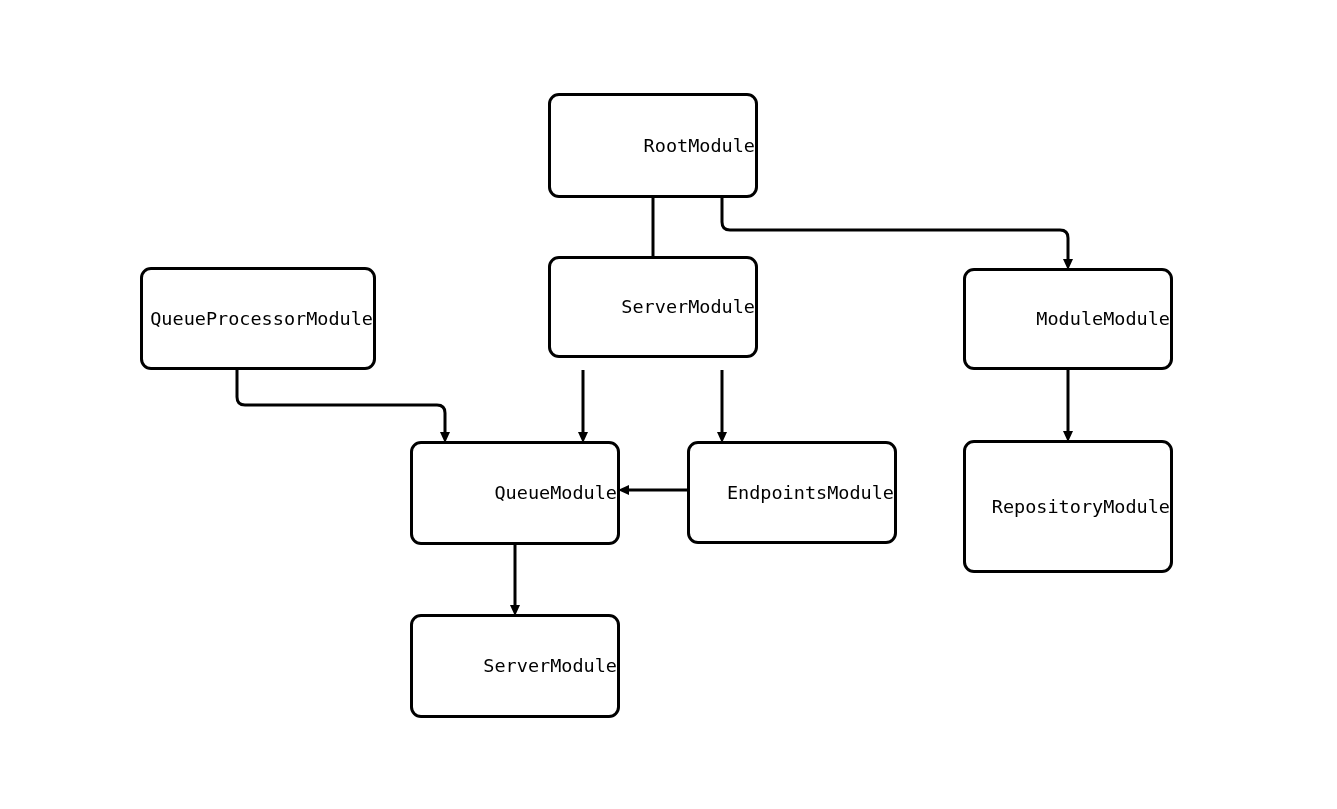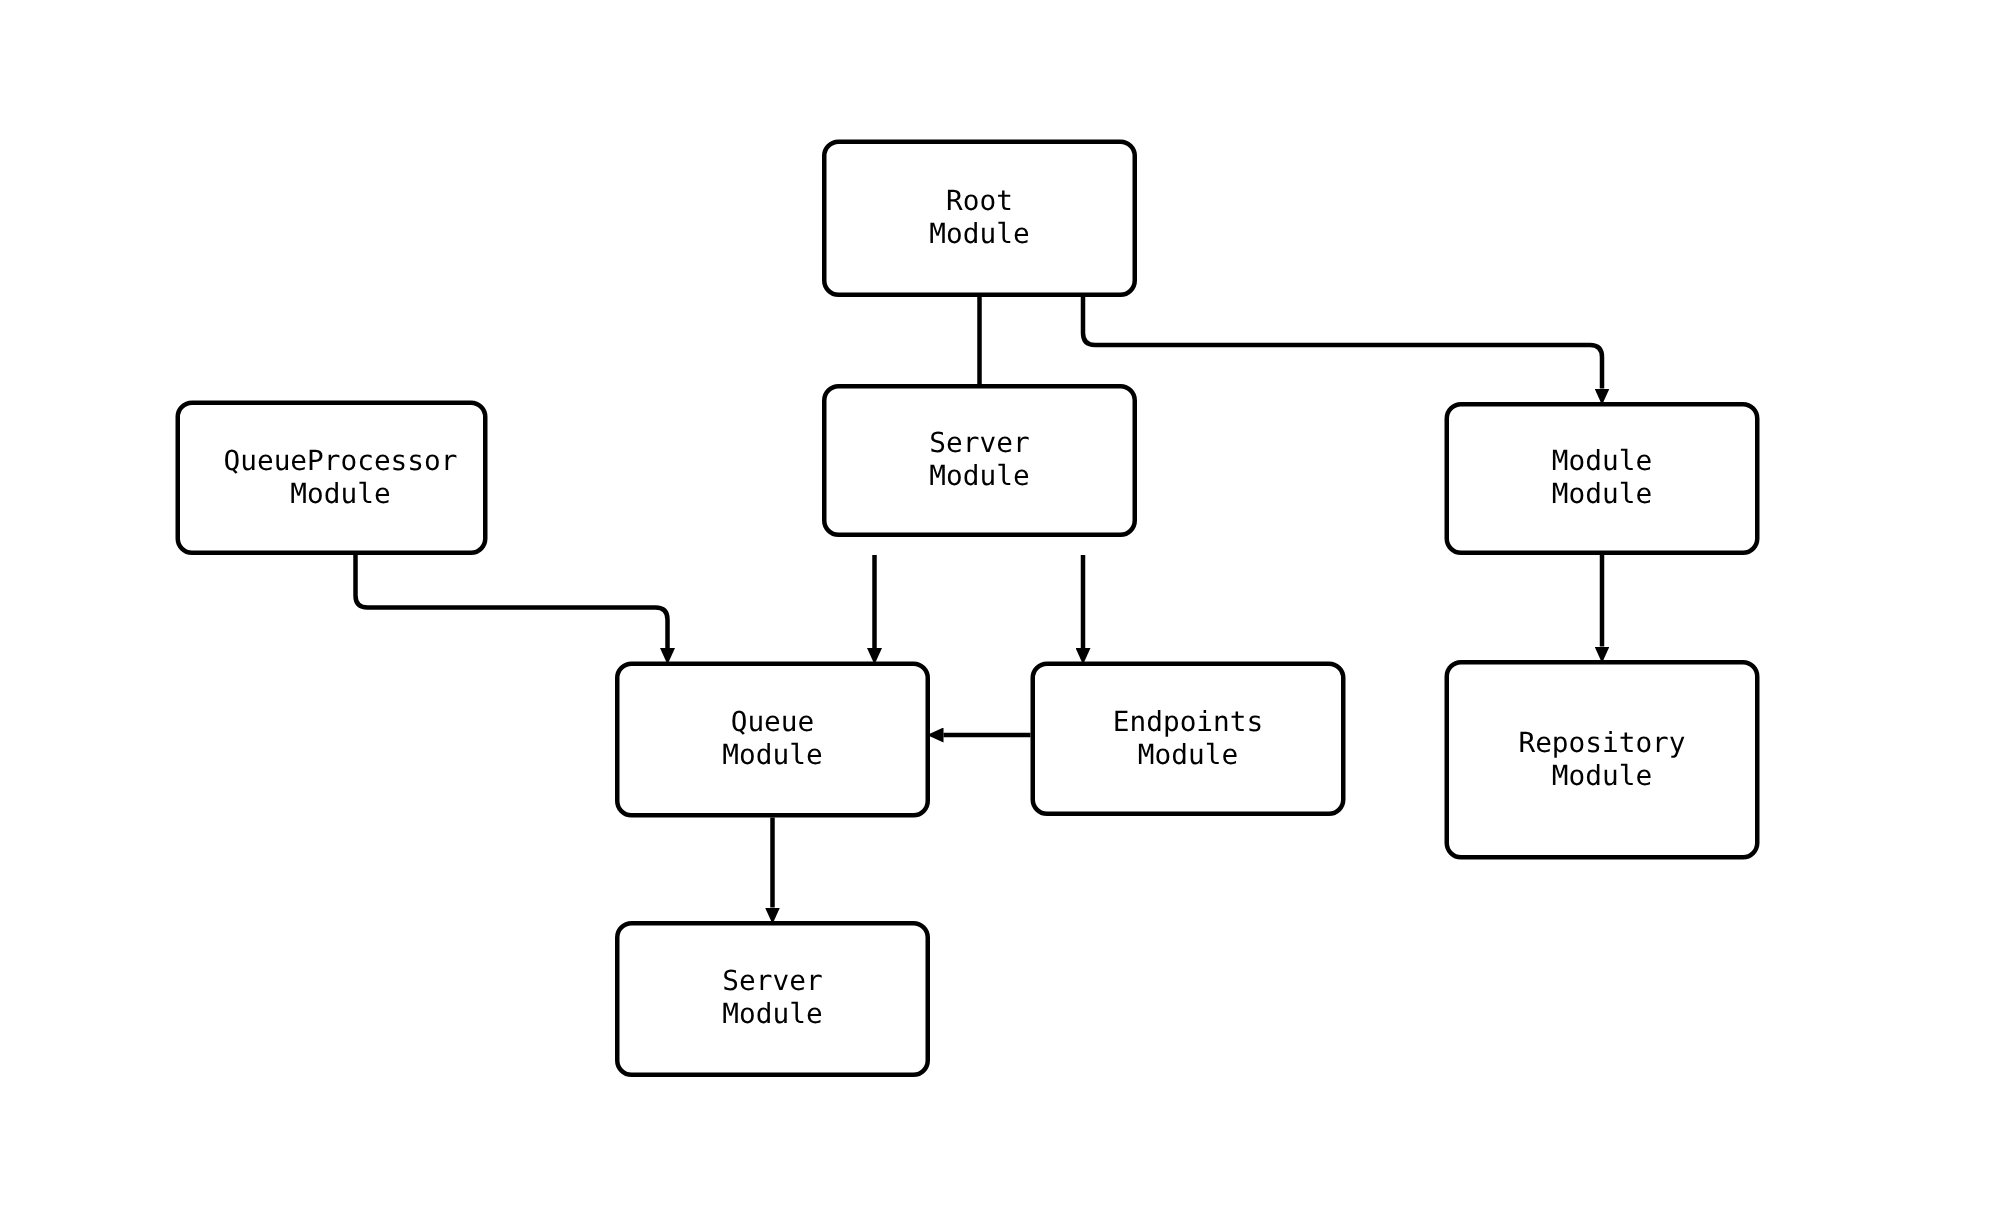--- a/index.html
+++ b/index.html
@@ -27,23 +27,23 @@
     width: 1337px;
     height: 809px;
   }
   .node {
     position: absolute;
     box-sizing: border-box;
     background: #ffffff;
     border: 3px solid #000000;
     border-radius: 11px;
     display: flex;
-    flex-direction: column;
+    flex-direction: row;
     align-items: center;
-    justify-content: center;
+    justify-content: flex-end;
     z-index: 2;
   }
   .node-label {
     font-family: "DejaVu Sans Mono", "Liberation Mono", monospace;
     font-size: 18.5px;
     line-height: 22px;
     color: #000000;
     text-align: center;
     white-space: pre;
     letter-spacing: 0px;
@@ -71,21 +71,21 @@
       <path class="edge" marker-end="url(#arrow-down)" d="M 1068 370 L 1068 431"></path>
       <path class="edge" marker-end="url(#arrow-down)" d="M 515 545 L 515 605"></path>
     </g>
   </svg>
 
   <div class="node" id="node-root" style="left: 548px; top: 93px; width: 210px; height: 105px;">
     <div class="node-label">Root</div>
     <div class="node-label">Module</div>
   </div>
 
-  <div class="node" id="node-queueprocessor" style="left: 117px; top: 267px; width: 208px; height: 103px; padding-left: 12px;">
+  <div class="node" id="node-queueprocessor" style="left: 140px; top: 267px; width: 236px; height: 103px; padding-left: 12px;">
     <div class="node-label">QueueProcessor</div>
     <div class="node-label">Module</div>
   </div>
 
   <div class="node" id="node-server" style="left: 548px; top: 256px; width: 210px; height: 102px;">
     <div class="node-label">Server</div>
     <div class="node-label">Module</div>
   </div>
 
   <div class="node" id="node-global" style="left: 963px; top: 268px; width: 210px; height: 102px;">

